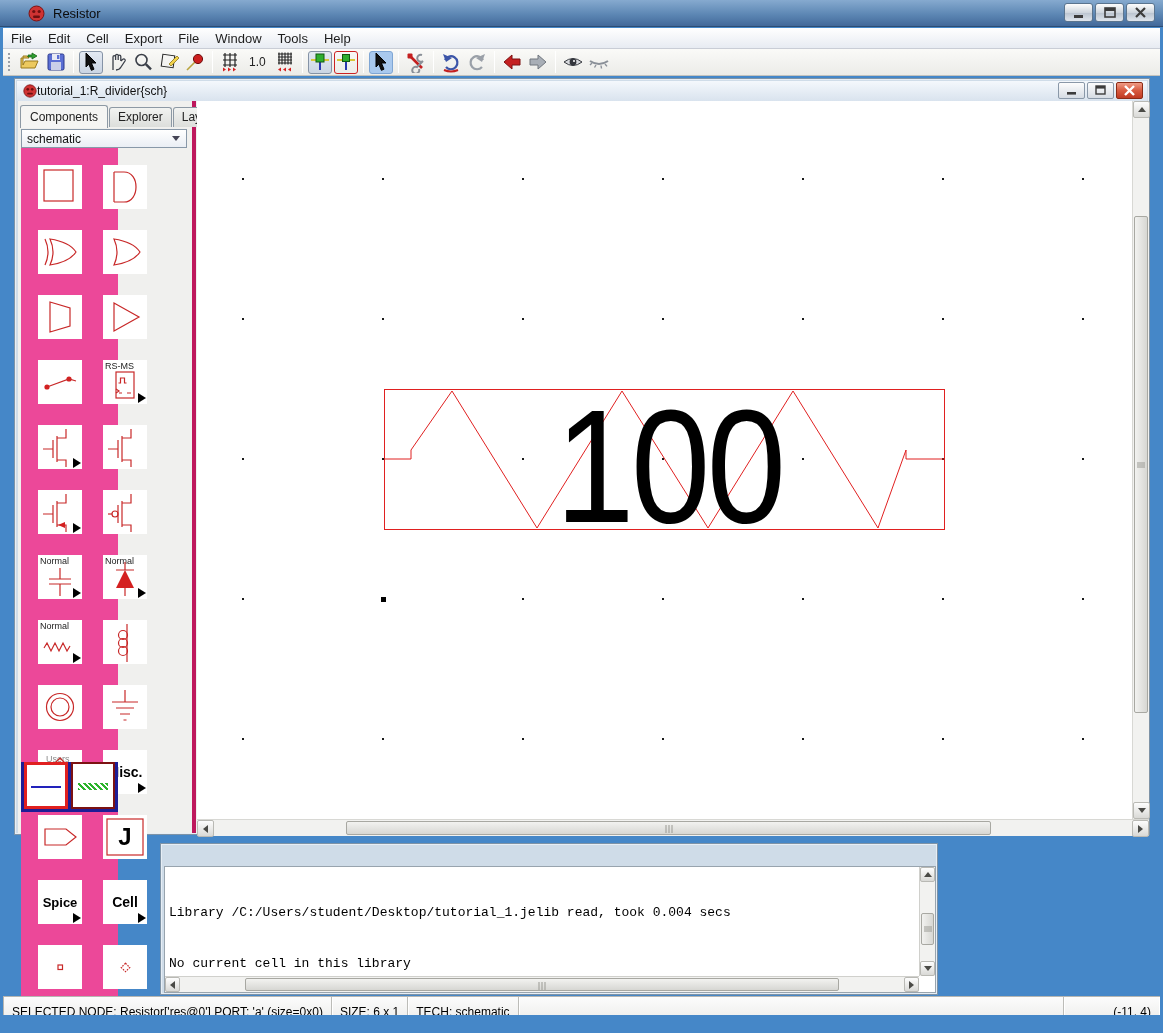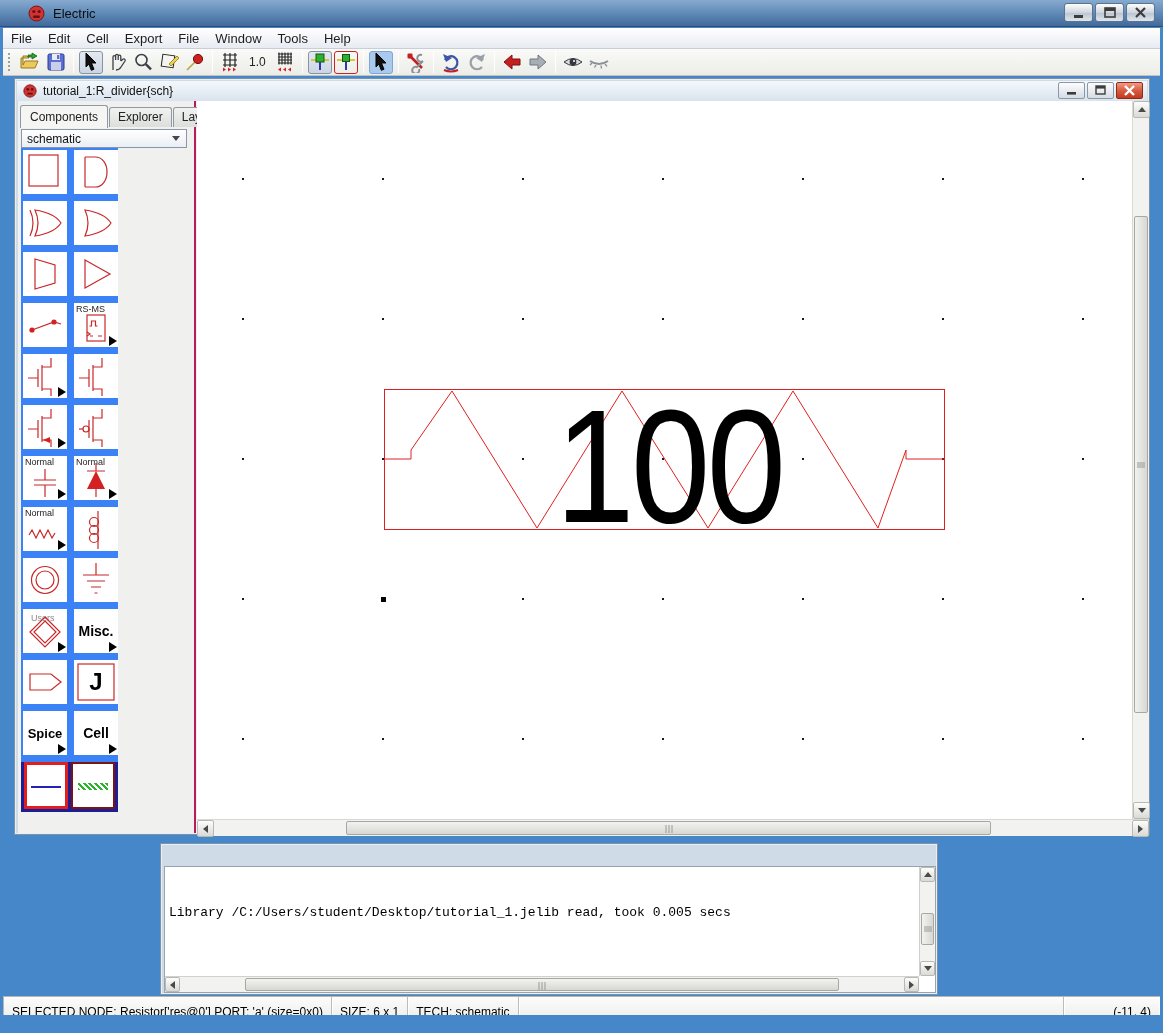--- a/index.html
+++ b/index.html
@@ -36,43 +36,43 @@
   .tval { font-size:12px; color:#222; padding:0 6px; }
 
   
   .workspace { position:absolute; left:3px; top:76px; width:1157px; height:920px; background:#4587c8; }
 
   
   .edit-window { position:absolute; left:11px; top:2px; width:1136px; height:757px;
     background:#cfdce8; border:1px solid #7e93a6; box-shadow:0 0 0 1px #e7eef5 inset; }
   .ew-titlebar { position:absolute; left:2px; top:2px; right:2px; height:20px;
     background:linear-gradient(180deg,#f4f8fc,#d9e3ee); display:flex; align-items:center; }
-  .ew-titlebar .title-text { font-size:12px; color:#111; margin-left:6px; }
+  .ew-titlebar .title-text { font-size:12px; color:#111; }
   .sm-icon { width:14px; height:14px; margin-left:6px; }
   .ew-controls { position:absolute; right:4px; top:1px; display:flex; }
   .ewbtn { width:27px; height:17px; border:1px solid #8a98a8; border-radius:2px; margin-left:2px;
     background:linear-gradient(180deg,#fdfdfd,#d6dce4); color:#334; font-size:10px; line-height:14px; text-align:center; }
   .ewbtn.close { background:linear-gradient(180deg,#ef9c86,#d85b40 50%,#c03a22); border-color:#8c2b16; color:#fff; font-weight:bold; }
 
   .ew-body { position:absolute; left:3px; top:22px; width:1130px; height:732px; background:#f0f0ee; }
 
   
-  .sidebar { position:absolute; left:0; top:0; width:178px; height:732px; background:#f0f0ee; border-right:2px solid #be185d; }
+  .sidebar { position:absolute; left:0; top:0; width:178px; height:732px; background:#f0f0ee; border-right:4px solid #be185d; }
   .tabs { position:absolute; left:2px; top:3px; height:23px; display:flex; align-items:flex-end; font-size:12px; color:#222; }
   .tab { border:1px solid #8d99a4; border-bottom:none; border-radius:3px 3px 0 0;
     background:linear-gradient(180deg,#f2f3f1,#dcdedb); padding:2px 8px 3px 8px; margin-right:1px; }
   .tab.active { background:#f5f5f3; padding:4px 9px 4px 9px; position:relative; top:1px; }
   .tech-dropdown { position:absolute; left:3px; top:28px; width:166px; height:19px; border:1px solid #8898a8;
     background:linear-gradient(180deg,#ffffff,#eaeef4); font-size:12px; color:#111; display:flex; align-items:center; }
   .tech-dropdown .dd-text { margin-left:5px; flex:1; }
   .dd-arrow { width:0; height:0; border-left:4px solid transparent; border-right:4px solid transparent;
     border-top:5px solid #445; margin-right:6px; }
 
   .palette { position:absolute; left:3px; top:47px; width:97px;
-    display:grid; grid-template-columns:44px 44px; grid-auto-rows:44px; gap:7px; padding:2px; background:#3b82f6; }
+    display:grid; grid-template-columns:44px 44px; grid-auto-rows:44px; gap:21px; padding:17px; background:#ec4899; }
   .pcell { background:#ffffff; position:relative; }
   .pcell svg { position:absolute; left:0; top:0; }
   .pcell svg * { stroke:#c82828; fill:none; stroke-width:1.2; }
   .pcell .fillred { fill:#d42020; stroke:none; }
   .plabel { position:absolute; top:1px; left:2px; font-size:9px; color:#222; white-space:nowrap; }
   .plabel.gray { color:#8a8a8a; top:4px; left:8px; }
   .plabel.center { top:0; left:0; right:0; bottom:0; display:flex; align-items:center; justify-content:center;
     font-weight:bold; font-size:13px; color:#000; }
   .pmark { position:absolute; right:1px; bottom:1px; width:0; height:0;
     border-top:5px solid transparent; border-bottom:5px solid transparent; border-left:8px solid #000; }
@@ -137,21 +137,21 @@
 
 <div class="titlebar">
   <span class="app-icon">
     <svg class="icon" width="17" height="17" viewBox="0 0 17 17">
         <circle cx="8.5" cy="8.5" r="7.5" fill="#cf3333" stroke="#7d1212"></circle>
         <circle cx="5.8" cy="6.5" r="1.6" fill="#6e1010"></circle>
         <circle cx="11.2" cy="6.5" r="1.6" fill="#6e1010"></circle>
         <rect x="5" y="10.5" width="7" height="2.4" rx="1.2" fill="#6e1010"></rect>
       </svg>
   </span>
-  <span class="title-text">Electric</span>
+  <span class="title-text">Resistor</span>
   <div class="win-controls">
     <div class="wbtn">
         <svg class="icon" width="27" height="17" viewBox="0 0 27 17">
           <rect x="9" y="11" width="9" height="3" fill="#3c3c3c"></rect>
         </svg>
       </div>
     <div class="wbtn">
         <svg class="icon" width="27" height="17" viewBox="0 0 27 17">
           <rect x="9" y="4" width="10" height="9" fill="none" stroke="#3c3c3c" stroke-width="1.6"></rect>
           <rect x="9" y="4" width="10" height="3" fill="#3c3c3c"></rect>
@@ -590,21 +590,22 @@
             <span class="tri right"></span>
           </div>
       </div>
 
     </div>
   </div>
 
   <div class="messages-window">
     <div class="mw-body">
       <div class="mw-text">
-        <div>Library /C:/Users/student/Desktop/tutorial_1.jelib read, took 0.005 secs</div>
+        <div>Library /C:/Users/student/Desktop/tutorial_1.jelib read, took 0.004 secs</div>
+        <div>No current cell in this library</div>
         
         
         
         
       </div>
       <div class="mw-sb-v">
         <div class="sb-btn" style="top:0; right:0;">
             <span class="tri up"></span>
           </div>
         <div class="sb-thumb" style="top:46px; height:32px; left:1px; right:1px;">

